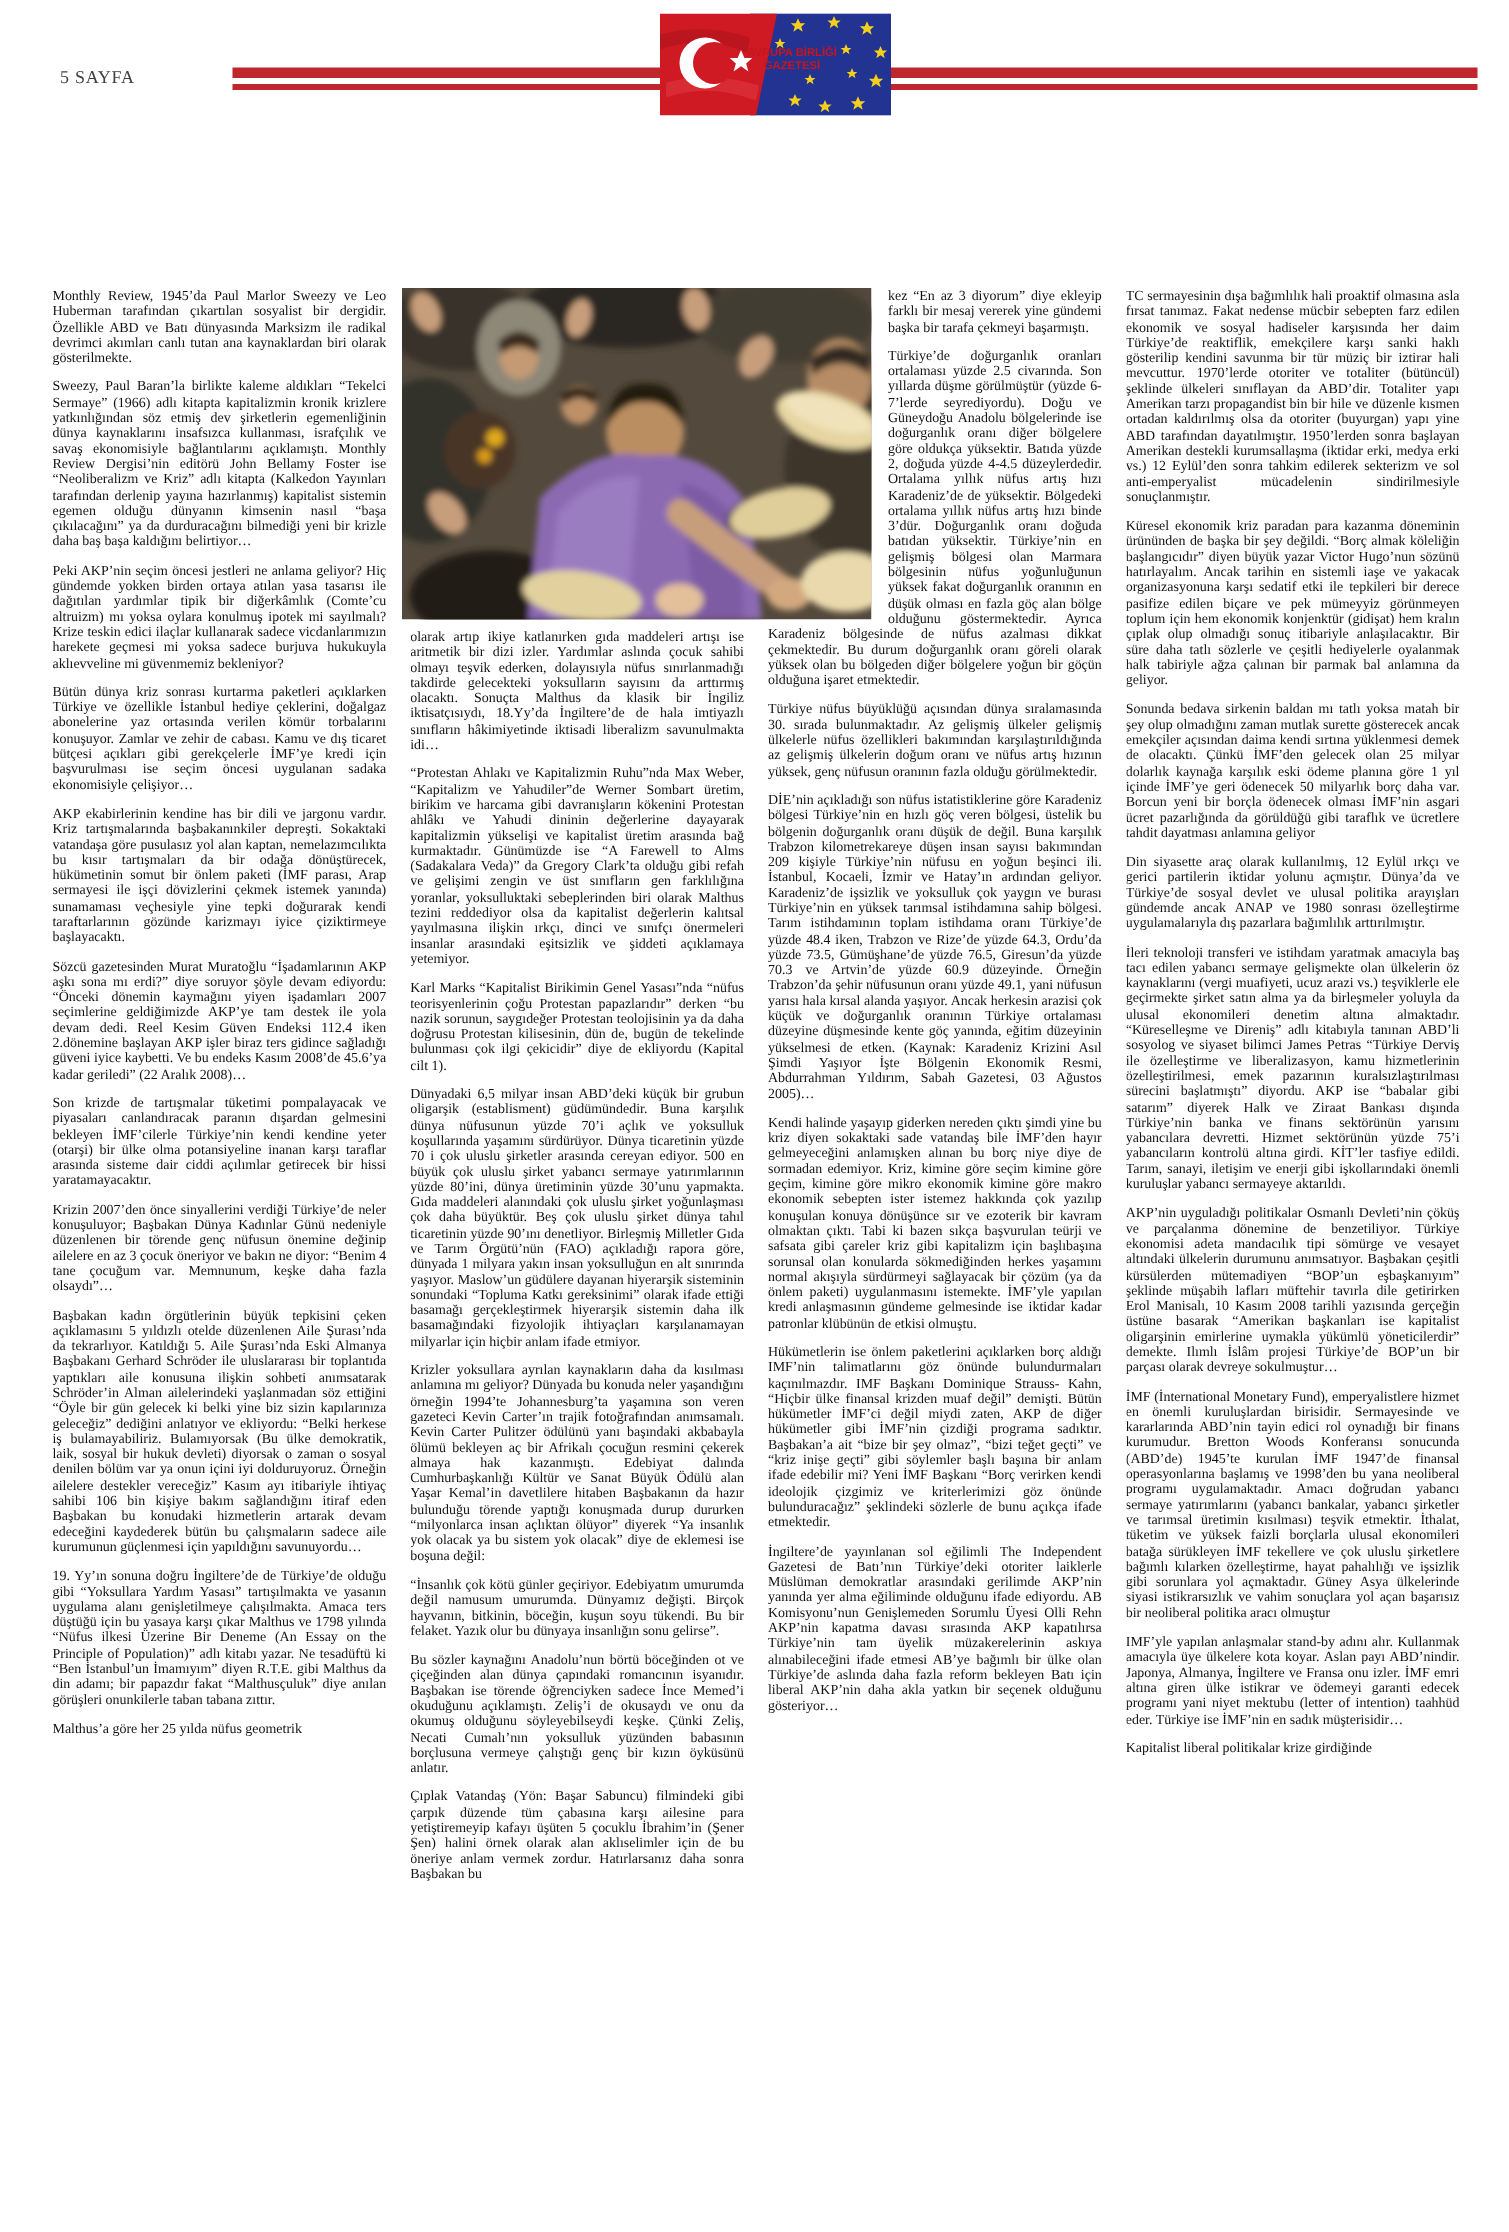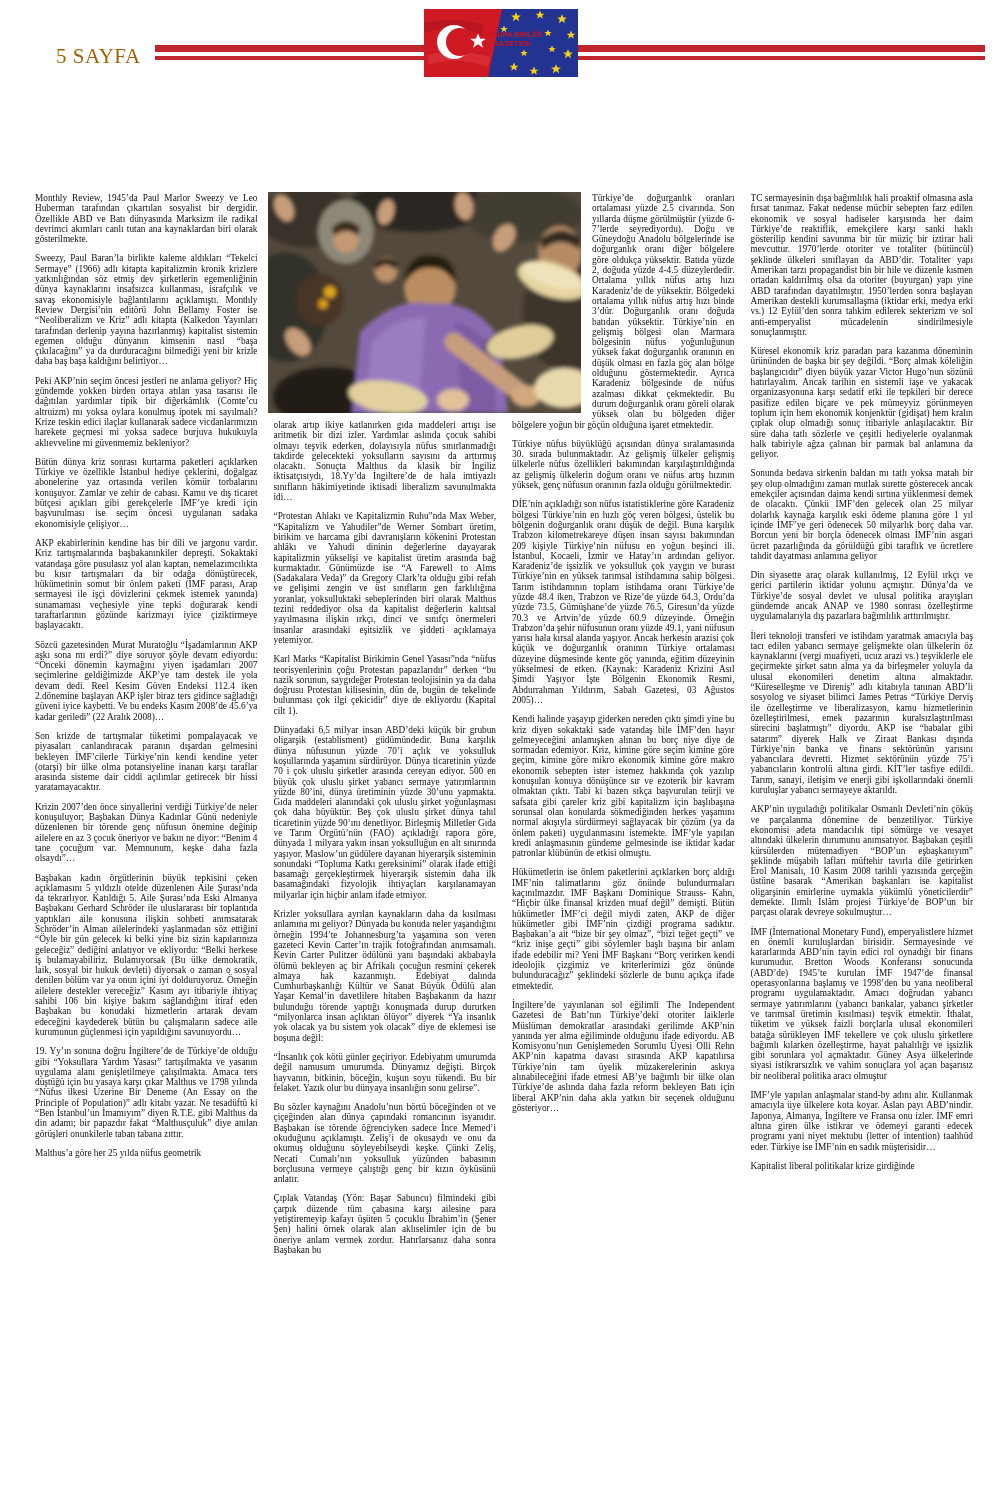--- a/index.html
+++ b/index.html
@@ -1,27 +1,27 @@
 <!DOCTYPE html>
 <html><head>
 <meta charset="utf-8">
 <style>
   html,body { margin:0; padding:0; background:#ffffff; }
   .page {
     position:relative; width:1006px; height:1488px; background:#ffffff;
     overflow:hidden; font-family:"Liberation Serif", serif; color:#111;
   }
   .pageno {
-    position:absolute; left:56px; top:44px; font-size:21px; letter-spacing:.5px;
-    color:#a16207; font-family:"Liberation Serif", serif;
+    position:absolute; left:40px; top:44px; font-size:12px; letter-spacing:.5px;
+    color:#404040; font-family:"Liberation Serif", serif;
   }
   .rule { position:absolute; background:#c0272d; }
   .rule-top    { left:155px; top:45px; width:830px; height:7px; }
   .rule-bottom { left:155px; top:56px; width:830px; height:4px; }
-  .logo { position:absolute; left:424px; top:9px; width:154px; height:68px; }
+  .logo { position:absolute; left:440px; top:9px; width:154px; height:68px; }
   .headline-wrap { position:absolute; left:33px; top:90px; width:940px; height:92px; }
   .headline-wrap svg { overflow:visible; display:block; }
   .photo { position:absolute; left:268px; top:192px; width:313px; height:221px; }
   .photo svg { display:block; }
   .columns {
     position:absolute; left:35px; top:193px; width:938px; height:1288px;
     display:flex; gap:16px; overflow:hidden;
   }
   .col {
     flex:1 1 0; min-width:0; overflow:hidden;
@@ -154,20 +154,21 @@
         <p>“Protestan Ahlakı ve Kapitalizmin Ruhu”nda Max Weber, “Kapitalizm ve Yahudiler”de Werner Sombart üretim, birikim ve harcama gibi davranışların kökenini Protestan ahlâkı ve Yahudi dininin değerlerine dayayarak kapitalizmin yükselişi ve kapitalist üretim arasında bağ kurmaktadır. Günümüzde ise “A Farewell to Alms (Sadakalara Veda)” da Gregory Clark’ta olduğu gibi refah ve gelişimi zengin ve üst sınıfların gen farklılığına yoranlar, yoksulluktaki sebeplerinden biri olarak Malthus tezini reddediyor olsa da kapitalist değerlerin kalıtsal yayılmasına ilişkin ırkçı, dinci ve sınıfçı önermeleri insanlar arasındaki eşitsizlik ve şiddeti açıklamaya yetemiyor.</p>
         <p>Karl Marks “Kapitalist Birikimin Genel Yasası”nda “nüfus teorisyenlerinin çoğu Protestan papazlarıdır” derken “bu nazik sorunun, saygıdeğer Protestan teolojisinin ya da daha doğrusu Protestan kilisesinin, dün de, bugün de tekelinde bulunması çok ilgi çekicidir” diye de ekliyordu (Kapital cilt 1).</p>
         <p>Dünyadaki 6,5 milyar insan ABD’deki küçük bir grubun oligarşik (establisment) güdümündedir. Buna karşılık dünya nüfusunun yüzde 70’i açlık ve yoksulluk koşullarında yaşamını sürdürüyor. Dünya ticaretinin yüzde 70 i çok uluslu şirketler arasında cereyan ediyor. 500 en büyük çok uluslu şirket yabancı sermaye yatırımlarının yüzde 80’ini, dünya üretiminin yüzde 30’unu yapmakta. Gıda maddeleri alanındaki çok uluslu şirket yoğunlaşması çok daha büyüktür. Beş çok uluslu şirket dünya tahıl ticaretinin yüzde 90’ını denetliyor. Birleşmiş Milletler Gıda ve Tarım Örgütü’nün (FAO) açıkladığı rapora göre, dünyada 1 milyara yakın insan yoksulluğun en alt sınırında yaşıyor. Maslow’un güdülere dayanan hiyerarşik sisteminin sonundaki “Topluma Katkı gereksinimi” olarak ifade ettiği basamağı gerçekleştirmek hiyerarşik sistemin daha ilk basamağındaki fizyolojik ihtiyaçları karşılanamayan milyarlar için hiçbir anlam ifade etmiyor.</p>
         <p>Krizler yoksullara ayrılan kaynakların daha da kısılması anlamına mı geliyor? Dünyada bu konuda neler yaşandığını örneğin 1994’te Johannesburg’ta yaşamına son veren gazeteci Kevin Carter’ın trajik fotoğrafından anımsamalı. Kevin Carter Pulitzer ödülünü yanı başındaki akbabayla ölümü bekleyen aç bir Afrikalı çocuğun resmini çekerek almaya hak kazanmıştı. Edebiyat dalında Cumhurbaşkanlığı Kültür ve Sanat Büyük Ödülü alan Yaşar Kemal’in davetlilere hitaben Başbakanın da hazır bulunduğu törende yaptığı konuşmada durup dururken “milyonlarca insan açlıktan ölüyor” diyerek “Ya insanlık yok olacak ya bu sistem yok olacak” diye de eklemesi ise boşuna değil:</p>
         <p>“İnsanlık çok kötü günler geçiriyor. Edebiyatım umurumda değil namusum umurumda. Dünyamız değişti. Birçok hayvanın, bitkinin, böceğin, kuşun soyu tükendi. Bu bir felaket. Yazık olur bu dünyaya insanlığın sonu gelirse”.</p>
         <p>Bu sözler kaynağını Anadolu’nun börtü böceğinden ot ve çiçeğinden alan dünya çapındaki romancının isyanıdır. Başbakan ise törende öğrenciyken sadece İnce Memed’i okuduğunu açıklamıştı. Zeliş’i de okusaydı ve onu da okumuş olduğunu söyleyebilseydi keşke. Çünki Zeliş, Necati Cumalı’nın yoksulluk yüzünden babasının borçlusuna vermeye çalıştığı genç bir kızın öyküsünü anlatır.</p>
         <p>Çıplak Vatandaş (Yön: Başar Sabuncu) filmindeki gibi çarpık düzende tüm çabasına karşı ailesine para yetiştiremeyip kafayı üşüten 5 çocuklu İbrahim’in (Şener Şen) halini örnek olarak alan aklıselimler için de bu öneriye anlam vermek zordur. Hatırlarsanız daha sonra Başbakan bu</p>
       </div>
     <div class="col">
       <div class="wrap-spacer"></div>
+    <p>kez “En az 3 diyorum” diye ekleyip farklı bir mesaj vererek yine gündemi başka bir tarafa çekmeyi başarmıştı.</p>
         <p>Türkiye’de doğurganlık oranları ortalaması yüzde 2.5 civarında. Son yıllarda düşme görülmüştür (yüzde 6-7’lerde seyrediyordu). Doğu ve Güneydoğu Anadolu bölgelerinde ise doğurganlık oranı diğer bölgelere göre oldukça yüksektir. Batıda yüzde 2, doğuda yüzde 4-4.5 düzeylerdedir. Ortalama yıllık nüfus artış hızı Karadeniz’de de yüksektir. Bölgedeki ortalama yıllık nüfus artış hızı binde 3’dür. Doğurganlık oranı doğuda batıdan yüksektir. Türkiye’nin en gelişmiş bölgesi olan Marmara bölgesinin nüfus yoğunluğunun yüksek fakat doğurganlık oranının en düşük olması en fazla göç alan bölge olduğunu göstermektedir. Ayrıca Karadeniz bölgesinde de nüfus azalması dikkat çekmektedir. Bu durum doğurganlık oranı göreli olarak yüksek olan bu bölgeden diğer bölgelere yoğun bir göçün olduğuna işaret etmektedir.</p>
         <p>Türkiye nüfus büyüklüğü açısından dünya sıralamasında 30. sırada bulunmaktadır. Az gelişmiş ülkeler gelişmiş ülkelerle nüfus özellikleri bakımından karşılaştırıldığında az gelişmiş ülkelerin doğum oranı ve nüfus artış hızının yüksek, genç nüfusun oranının fazla olduğu görülmektedir.</p>
         <p>DİE’nin açıkladığı son nüfus istatistiklerine göre Karadeniz bölgesi Türkiye’nin en hızlı göç veren bölgesi, üstelik bu bölgenin doğurganlık oranı düşük de değil. Buna karşılık Trabzon kilometrekareye düşen insan sayısı bakımından 209 kişiyle Türkiye’nin nüfusu en yoğun beşinci ili. İstanbul, Kocaeli, İzmir ve Hatay’ın ardından geliyor. Karadeniz’de işsizlik ve yoksulluk çok yaygın ve burası Türkiye’nin en yüksek tarımsal istihdamına sahip bölgesi. Tarım istihdamının toplam istihdama oranı Türkiye’de yüzde 48.4 iken, Trabzon ve Rize’de yüzde 64.3, Ordu’da yüzde 73.5, Gümüşhane’de yüzde 76.5, Giresun’da yüzde 70.3 ve Artvin’de yüzde 60.9 düzeyinde. Örneğin Trabzon’da şehir nüfusunun oranı yüzde 49.1, yani nüfusun yarısı hala kırsal alanda yaşıyor. Ancak herkesin arazisi çok küçük ve doğurganlık oranının Türkiye ortalaması düzeyine düşmesinde kente göç yanında, eğitim düzeyinin yükselmesi de etken. (Kaynak: Karadeniz Krizini Asıl Şimdi Yaşıyor İşte Bölgenin Ekonomik Resmi, Abdurrahman Yıldırım, Sabah Gazetesi, 03 Ağustos 2005)…</p>
         <p>Kendi halinde yaşayıp giderken nereden çıktı şimdi yine bu kriz diyen sokaktaki sade vatandaş bile İMF’den hayır gelmeyeceğini anlamışken alınan bu borç niye diye de sormadan edemiyor. Kriz, kimine göre seçim kimine göre geçim, kimine göre mikro ekonomik kimine göre makro ekonomik sebepten ister istemez hakkında çok yazılıp konuşulan konuya dönüşünce sır ve ezoterik bir kavram olmaktan çıktı. Tabi ki bazen sıkça başvurulan teürji ve safsata gibi çareler kriz gibi kapitalizm için başlıbaşına sorunsal olan konularda sökmediğinden herkes yaşamını normal akışıyla sürdürmeyi sağlayacak bir çözüm (ya da önlem paketi) uygulanmasını istemekte. İMF’yle yapılan kredi anlaşmasının gündeme gelmesinde ise iktidar kadar patronlar klübünün de etkisi olmuştu.</p>
         <p>Hükümetlerin ise önlem paketlerini açıklarken borç aldığı IMF’nin talimatlarını göz önünde bulundurmaları kaçınılmazdır. IMF Başkanı Dominique Strauss- Kahn, “Hiçbir ülke finansal krizden muaf değil” demişti. Bütün hükümetler İMF’ci değil miydi zaten, AKP de diğer hükümetler gibi İMF’nin çizdiği programa sadıktır. Başbakan’a ait “bize bir şey olmaz”, “bizi teğet geçti” ve “kriz inişe geçti” gibi söylemler başlı başına bir anlam ifade edebilir mi? Yeni İMF Başkanı “Borç verirken kendi ideolojik çizgimiz ve kriterlerimizi göz önünde bulunduracağız” şeklindeki sözlerle de bunu açıkça ifade etmektedir.</p>
         <p>İngiltere’de yayınlanan sol eğilimli The Independent Gazetesi de Batı’nın Türkiye’deki otoriter laiklerle Müslüman demokratlar arasındaki gerilimde AKP’nin yanında yer alma eğiliminde olduğunu ifade ediyordu. AB Komisyonu’nun Genişlemeden Sorumlu Üyesi Olli Rehn AKP’nin kapatma davası sırasında AKP kapatılırsa Türkiye’nin tam üyelik müzakerelerinin askıya alınabileceğini ifade etmesi AB’ye bağımlı bir ülke olan Türkiye’de aslında daha fazla reform bekleyen Batı için liberal AKP’nin daha akla yatkın bir seçenek olduğunu gösteriyor…</p>
       </div>
     <div class="col">
         <p>TC sermayesinin dışa bağımlılık hali proaktif olmasına asla fırsat tanımaz. Fakat nedense mücbir sebepten farz edilen ekonomik ve sosyal hadiseler karşısında her daim Türkiye’de reaktiflik, emekçilere karşı sanki haklı gösterilip kendini savunma bir tür müziç bir iztirar hali mevcuttur. 1970’lerde otoriter ve totaliter (bütüncül) şeklinde ülkeleri sınıflayan da ABD’dir. Totaliter yapı Amerikan tarzı propagandist bin bir hile ve düzenle kısmen ortadan kaldırılmış olsa da otoriter (buyurgan) yapı yine ABD tarafından dayatılmıştır. 1950’lerden sonra başlayan Amerikan destekli kurumsallaşma (iktidar erki, medya erki vs.) 12 Eylül’den sonra tahkim edilerek sekterizm ve sol anti-emperyalist mücadelenin sindirilmesiyle sonuçlanmıştır.</p>
         <p>Küresel ekonomik kriz paradan para kazanma döneminin ürününden de başka bir şey değildi. “Borç almak köleliğin başlangıcıdır” diyen büyük yazar Victor Hugo’nun sözünü hatırlayalım. Ancak tarihin en sistemli iaşe ve yakacak organizasyonuna karşı sedatif etki ile tepkileri bir derece pasifize edilen biçare ve pek mümeyyiz görünmeyen toplum için hem ekonomik konjenktür (gidişat) hem kralın çıplak olup olmadığı sonuç itibariyle anlaşılacaktır. Bir süre daha tatlı sözlerle ve çeşitli hediyelerle oyalanmak halk tabiriyle ağza çalınan bir parmak bal anlamına da geliyor.</p>

